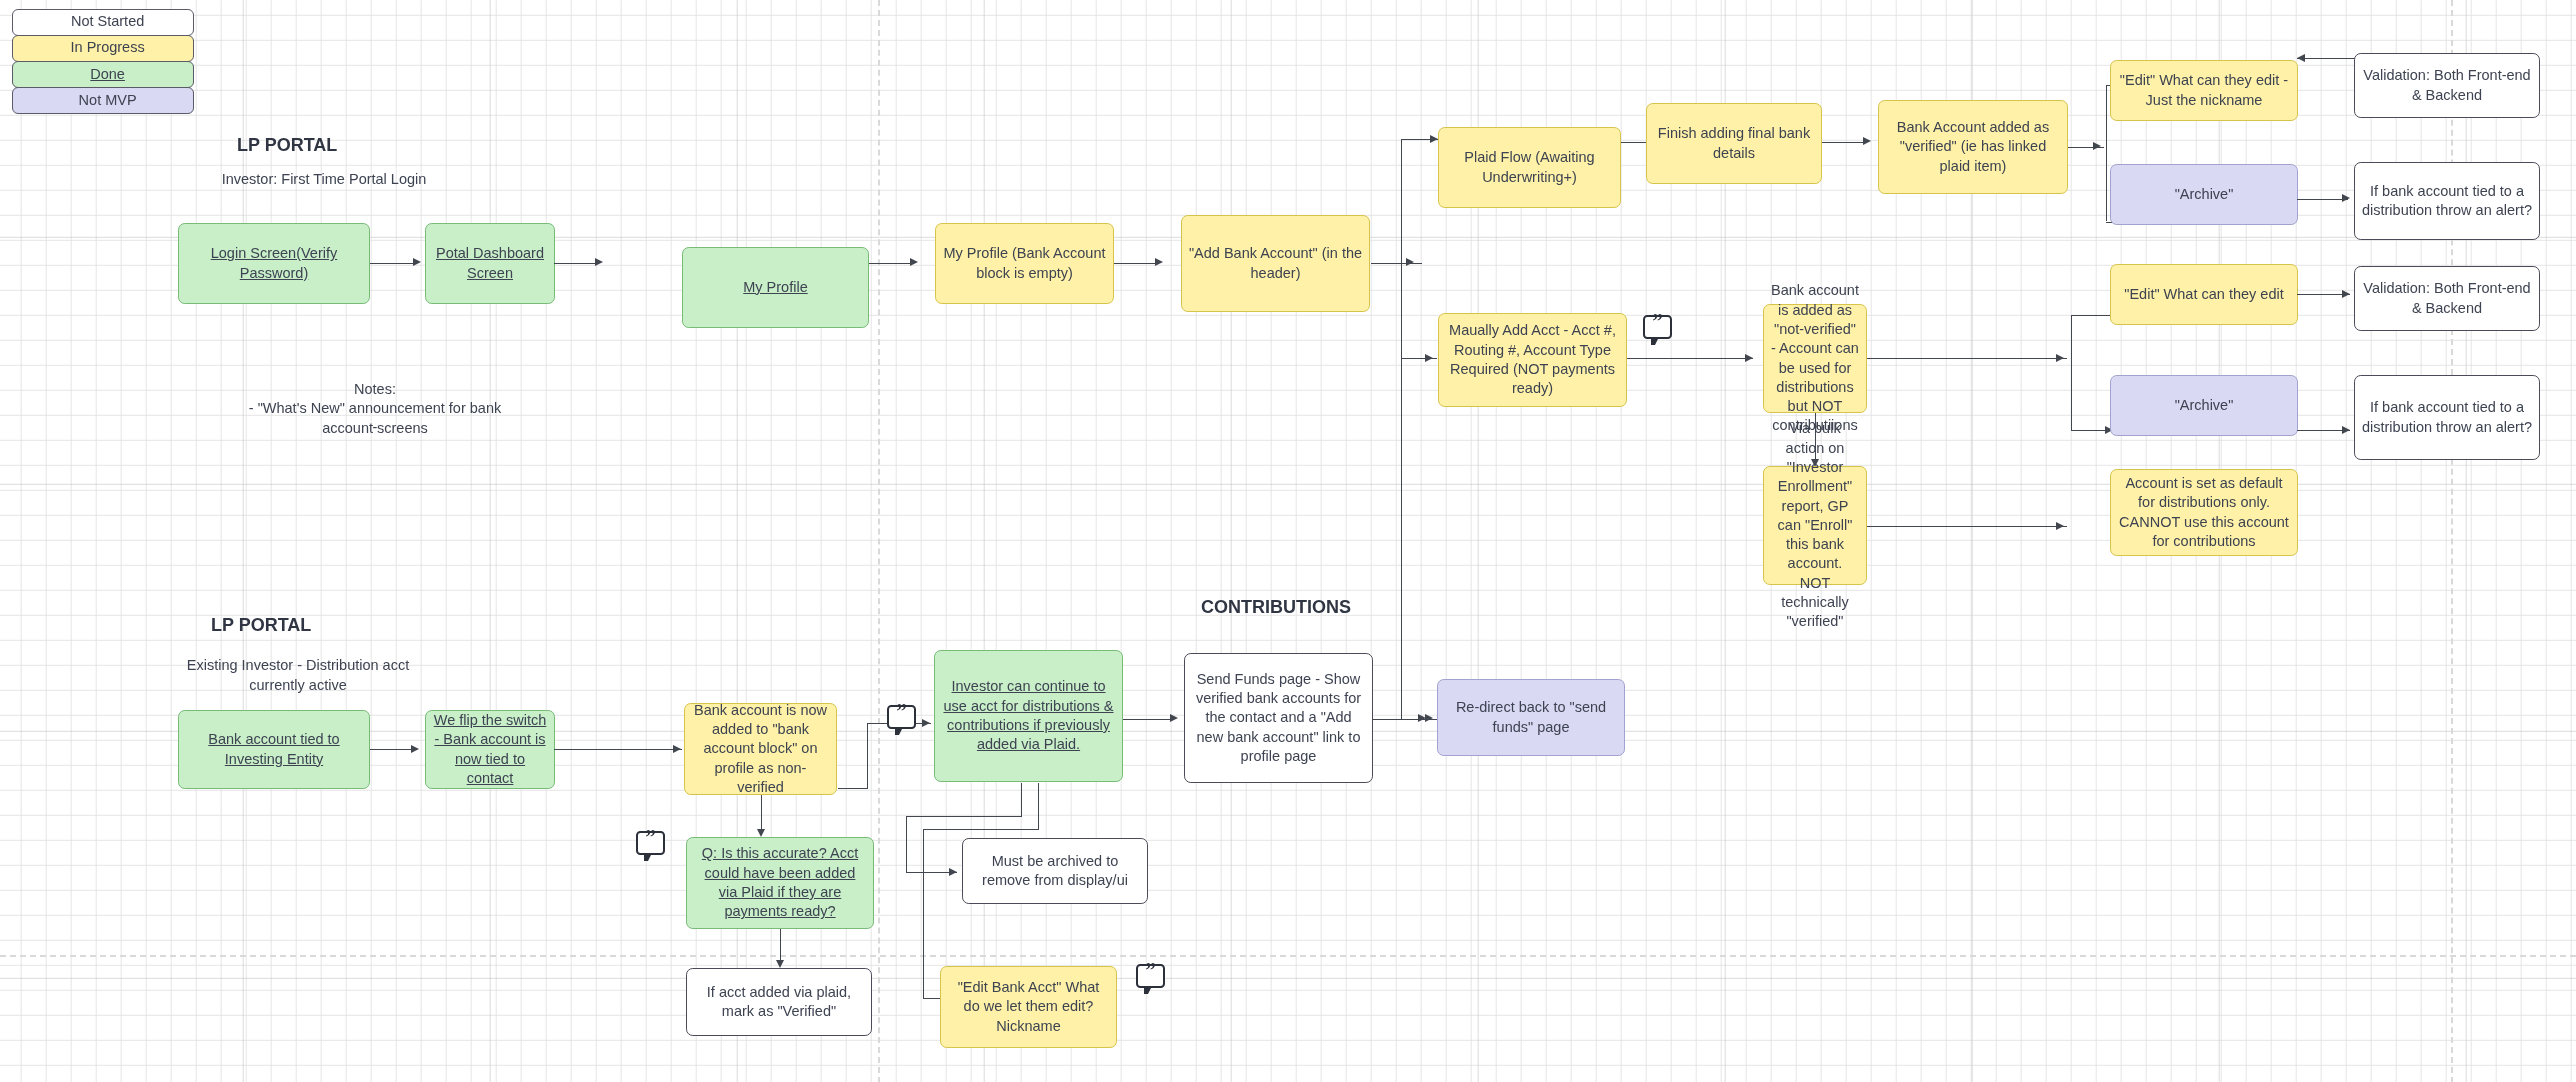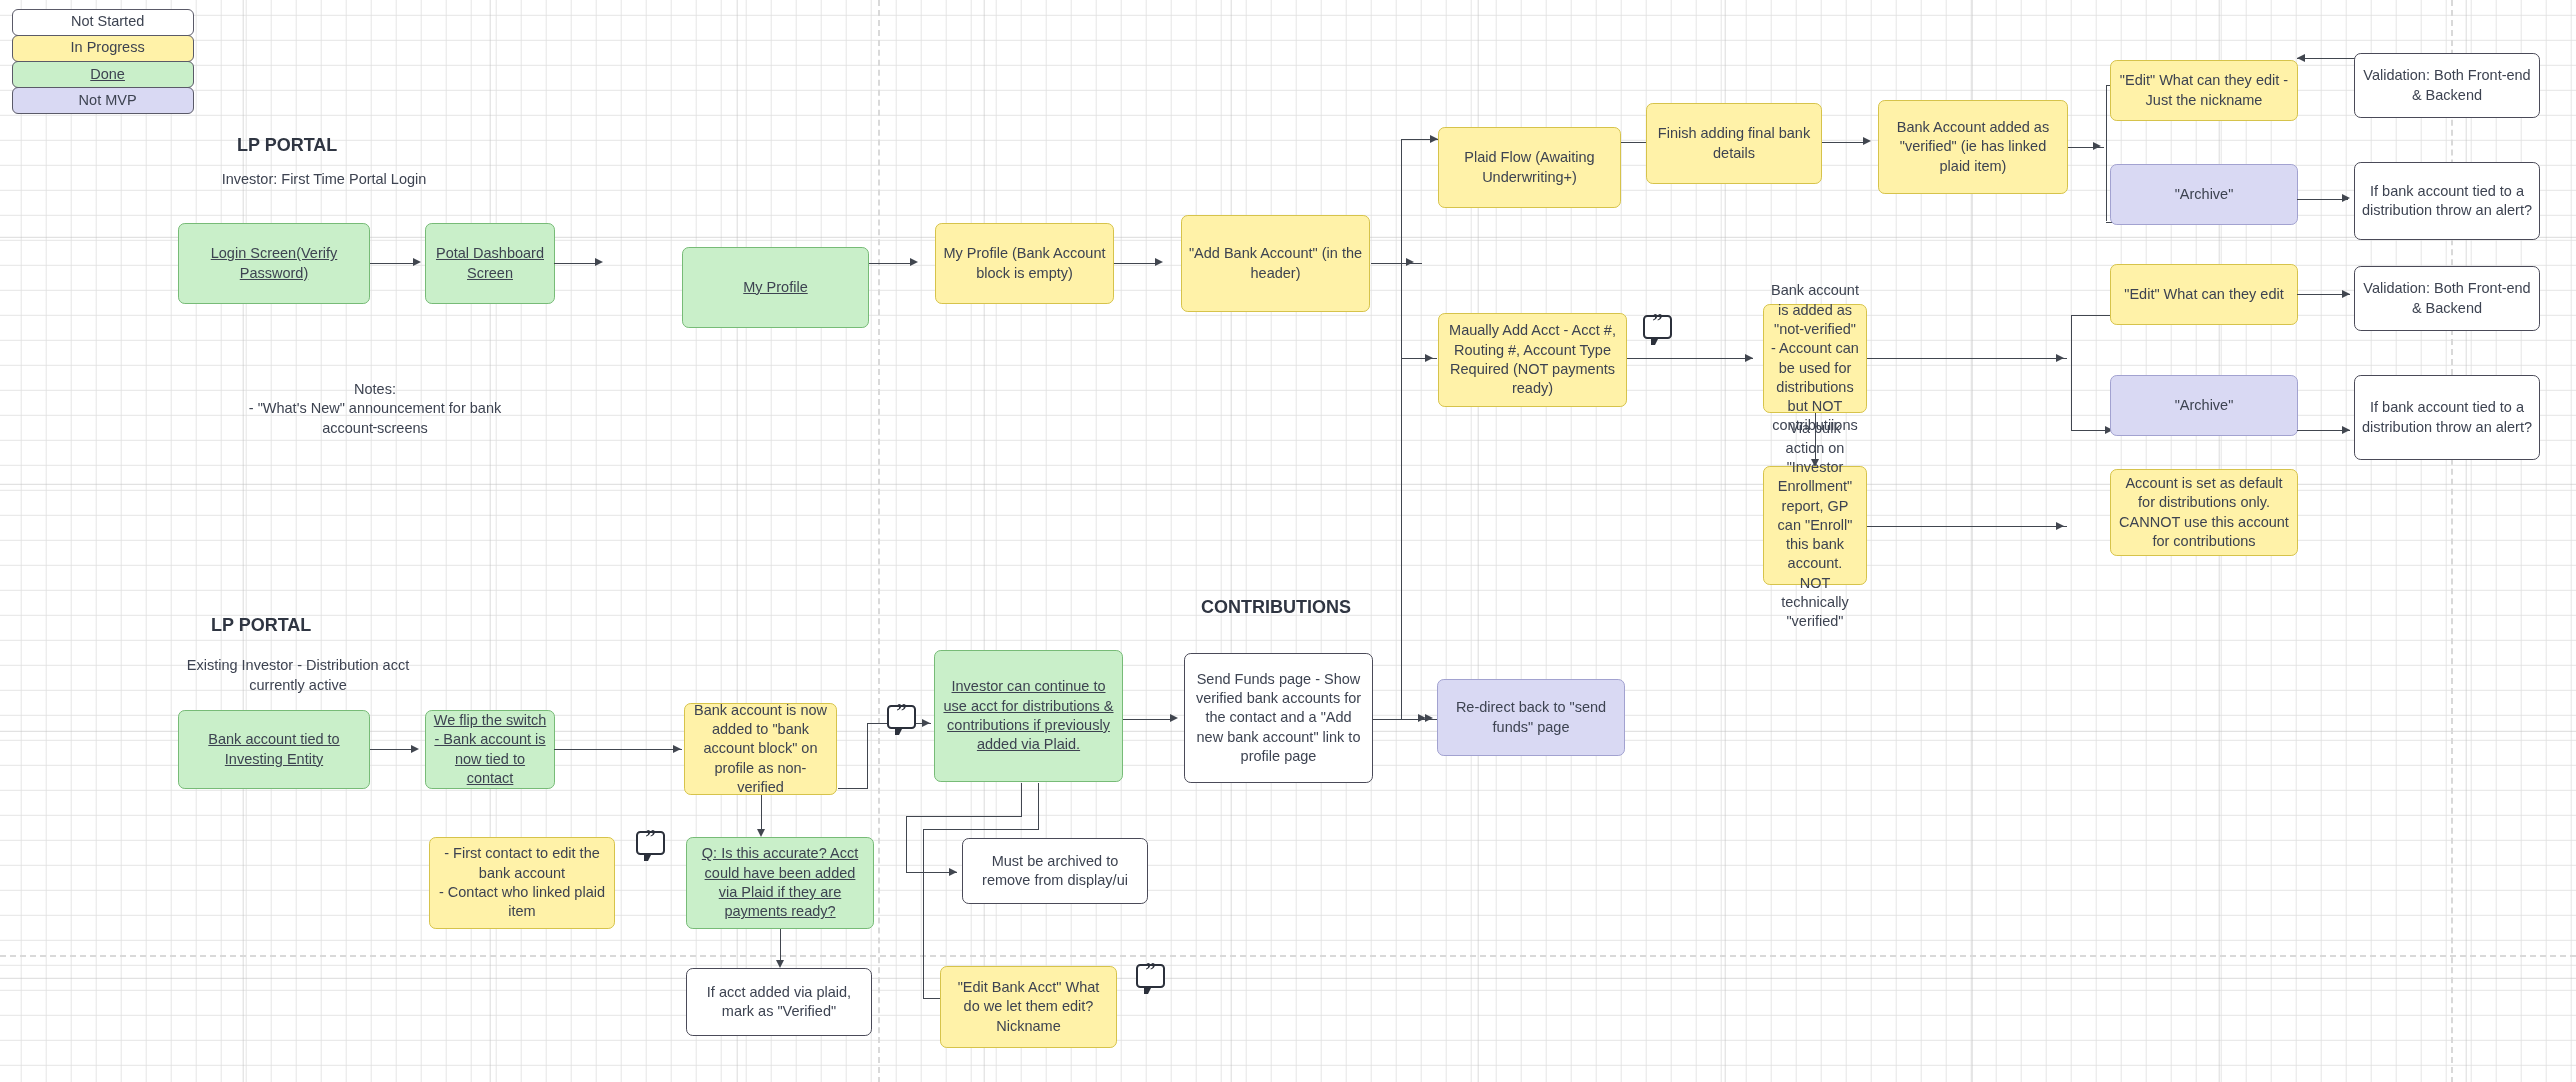--- a/index.html
+++ b/index.html
@@ -363,24 +363,20 @@
       <span>Send Funds page - Show verified bank accounts for the contact and a "Add new bank account" link to profile page</span>
     </div>
   <div class="ln h" style="left:1373px; top:719px; width:51px;"></div>
   <div class="arrow right" style="left:1418px; top:714px;"></div>
   <div class="node fill-purple" style="left:1437px; top:679px; width:188px; height:77px;">
       <span>Re-direct back to "send funds" page</span>
     </div>
 
   <div class="ln v" style="left:761px; top:795px; height:40px;"></div>
   <div class="arrow down" style="left:757px; top:829px;"></div>
-  <div class="node fill-yellow" style="left:429px; top:837px; width:186px; height:92px;">
-      <span style="text-align:center;">- First contact to edit the bank account
-- Contact who linked plaid item</span>
-    </div>
   <div class="bubble" style="left:636px; top:831px;">
       <span class="q">”</span>
     </div>
 
   <div class="node fill-green" style="left:686px; top:837px; width:188px; height:92px;">
       <span>Q: Is this accurate? Acct could have been added via Plaid if they are payments ready?</span>
     </div>
 
   <div class="ln v" style="left:1021px; top:783px; height:34px;"></div>
   <div class="ln h" style="left:906px; top:816px; width:116px;"></div>

